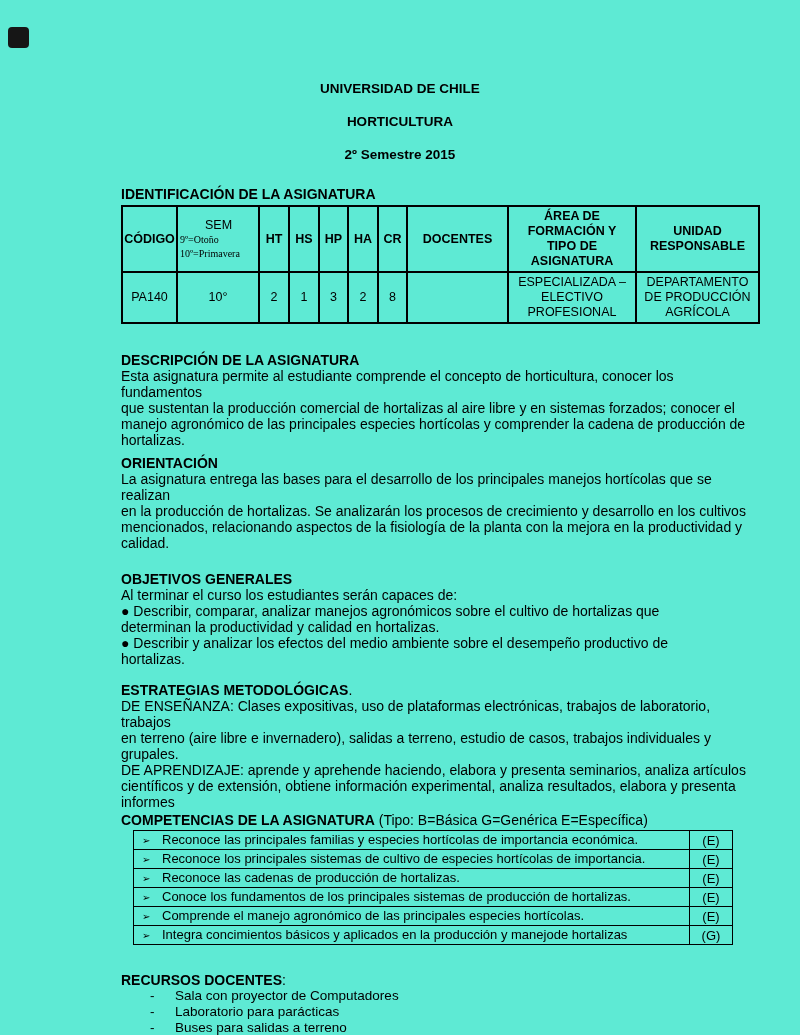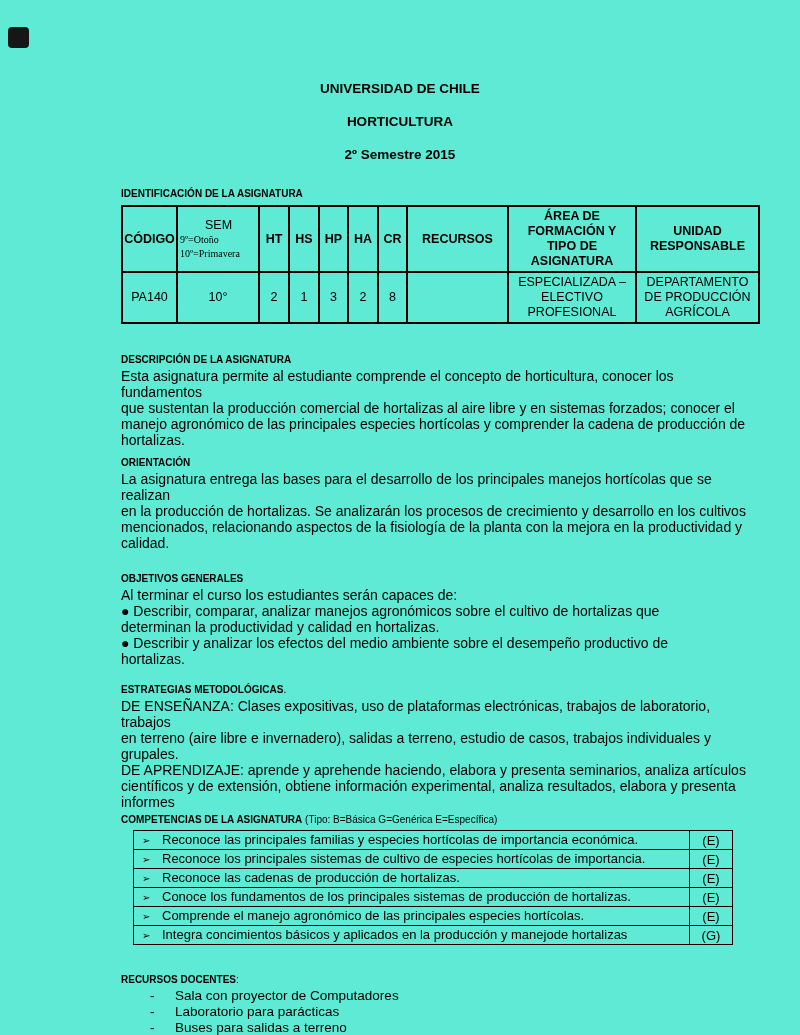--- a/index.html
+++ b/index.html
@@ -12,21 +12,21 @@
     overflow:hidden;
   }
   .corner-mark{
     position:absolute;left:8px;top:27px;width:21px;height:21px;
     background:#161616;border-radius:4px;
   }
   .titles{padding-top:82px;text-align:center;}
   .titles div{font-weight:bold;font-size:13.5px;line-height:14px;margin-bottom:19px;}
   .titles div:last-child{margin-bottom:0;}
   .content{margin-left:121px;width:637px;}
-  .sec-heading{font-weight:bold;font-size:10px;line-height:16px;margin:0;}
+  .sec-heading{font-weight:bold;font-size:14px;line-height:16px;margin:0;}
   .sec-heading .normal{font-weight:normal;}
   .para{font-size:14px;line-height:16px;white-space:pre-line;margin:0;}
 
   
   .ident-heading{margin-top:24px;}
   table.ident{
     border-collapse:collapse;margin-top:3px;
     table-layout:fixed;width:637px;
     font-size:12.5px;
   }
@@ -109,21 +109,21 @@
         <td class="sem-cell">
           <div class="sem-title">SEM</div>
           <div class="sem-note">9º=Otoño
 10º=Primavera</div>
         </td>
         <td class="hdr">HT</td>
         <td class="hdr">HS</td>
         <td class="hdr">HP</td>
         <td class="hdr">HA</td>
         <td class="hdr">CR</td>
-        <td class="hdr">RECURSOS</td>
+        <td class="hdr">DOCENTES</td>
         <td class="hdr wrap-lines">ÁREA DE
 FORMACIÓN Y
 TIPO DE
 ASIGNATURA</td>
         <td class="hdr wrap-lines">UNIDAD
 RESPONSABLE</td>
       </tr>
       <tr class="drow">
         <td>PA140</td>
         <td>10°</td>

